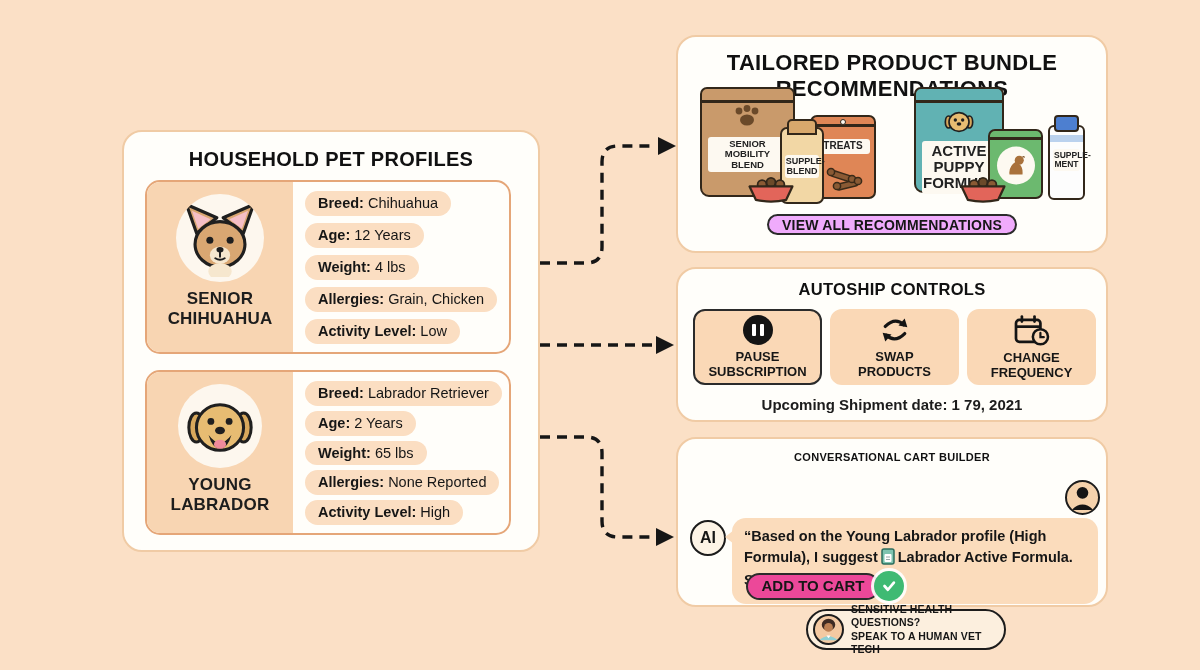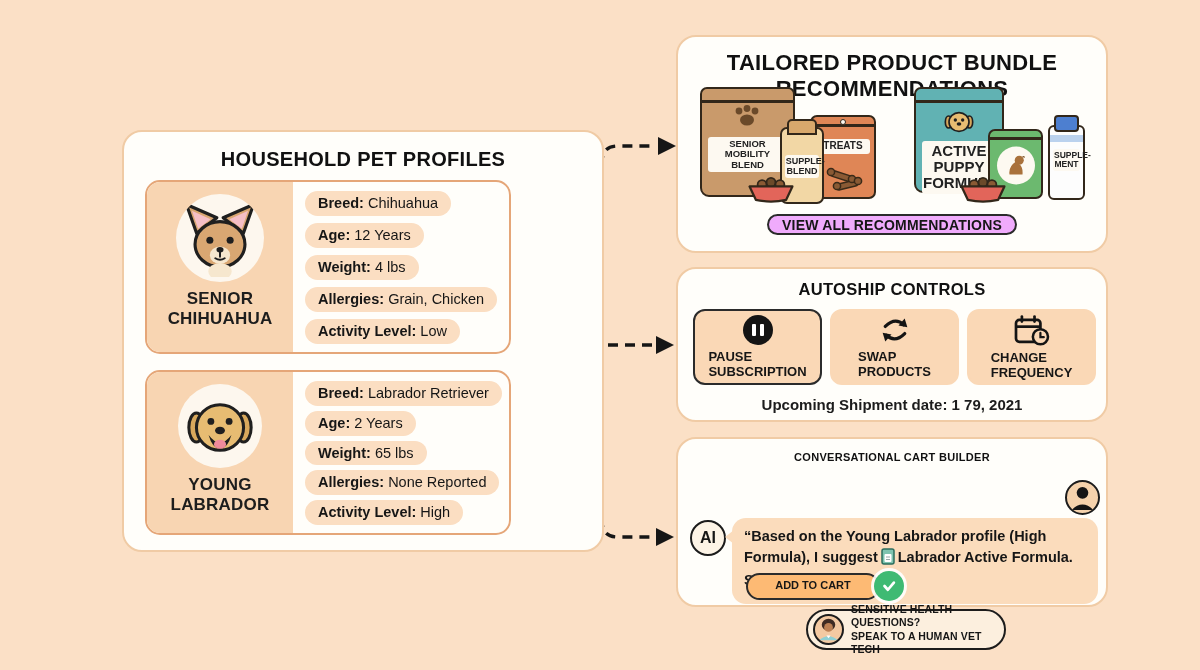--- a/index.html
+++ b/index.html
@@ -20,21 +20,21 @@
   }
   .panel-title {
     text-align:center; font-weight:700; color:#111;
     letter-spacing:.3px;
   }
 
   
   .arrows { position:absolute; left:0; top:0; z-index:1; pointer-events:none; }
 
   
-  .left-panel { left:122px; top:130px; width:482px; height:422px; }
+  .left-panel { left:122px; top:130px; width:418px; height:422px; }
   .left-panel .panel-title { margin-top:16px; font-size:20px; }
   .profile-row {
     position:absolute; left:21px; width:366px;
     border:2px solid #E5A678; border-radius:15px;
     display:flex; overflow:hidden; background:#FFFEFA;
   }
   .row-1 { top:48px;  height:174px; }
   .row-2 { top:238px; height:165px; }
   .profile-left {
     width:146px; flex:0 0 146px; background:#F8D5B2;
@@ -111,21 +111,21 @@
   
   .autoship-panel { left:676px; top:267px; width:432px; height:155px; }
   .autoship-panel .panel-title { margin-top:11px; font-size:16.5px; }
   .ship-btn {
     position:absolute; top:40px; height:76px; width:129px;
     background:#FAD8B6; border-radius:12px; border:2px solid #FAD8B6;
     display:flex; flex-direction:column; align-items:center; justify-content:center;
     gap:4px; cursor:pointer;
   }
   .ship-btn.outlined { border:2.5px solid #2b2b2b; }
-  .ship-btn .blabel { font-weight:700; font-size:13px; line-height:1.18; }
+  .ship-btn .blabel { font-weight:700; font-size:13px; text-align:center; line-height:1.18; }
   .btn-a { left:15px; } .btn-b { left:152px; } .btn-c { left:289px; }
   .pause-circle { width:30px; height:30px; border-radius:50%; background:#141414; display:flex; align-items:center; justify-content:center; gap:4px; }
   .pause-circle i { display:block; width:4px; height:12px; background:#fff; border-radius:1px; }
   .ship-note { position:absolute; left:0; right:0; top:127px; text-align:center; font-weight:700; font-size:15px; color:#1c1c1c; }
 
   
   .cart-panel { left:676px; top:437px; width:432px; height:170px; }
   .cart-panel .panel-title { margin-top:12px; font-size:11px; }
   .user-row { position:absolute; left:12px; top:43px; width:412px; height:34px; }
   .user-bubble {
@@ -149,23 +149,23 @@
   .ai-bubble {
     position:absolute; left:42px; top:0; width:366px; height:86px;
     background:#FBDCBC; border-radius:14px; padding:8px 12px;
     font-size:14.5px; font-weight:700; line-height:1.42;
   }
   .ai-bubble::before { content:""; position:absolute; left:-7px; top:12px; border:7px solid transparent; border-right:9px solid #FBDCBC; border-left:0; }
   .inline-bag { display:inline-block; vertical-align:-3px; margin:0 3px; }
   .cart-actions { position:absolute; left:14px; top:53px; display:flex; align-items:center; }
   .add-cart-btn {
     width:134px; height:27px; border-radius:14px;
-    background:#fdba74; border:2.5px solid #2b2b2b;
+    background:#ec4899; border:2.5px solid #2b2b2b;
     display:flex; align-items:center; justify-content:center;
-    font-weight:700; font-size:11px; cursor:pointer;
+    font-weight:700; font-size:15px; cursor:pointer;
   }
   .check-circle {
     width:30px; height:30px; border-radius:50%; background:#3FBA73;
     margin-left:-6px; display:flex; align-items:center; justify-content:center;
     box-shadow:0 0 0 3px rgba(255,255,255,.9);
   }
 
   
   .footer-pill {
     position:absolute; left:806px; top:609px; width:200px; height:41px;

